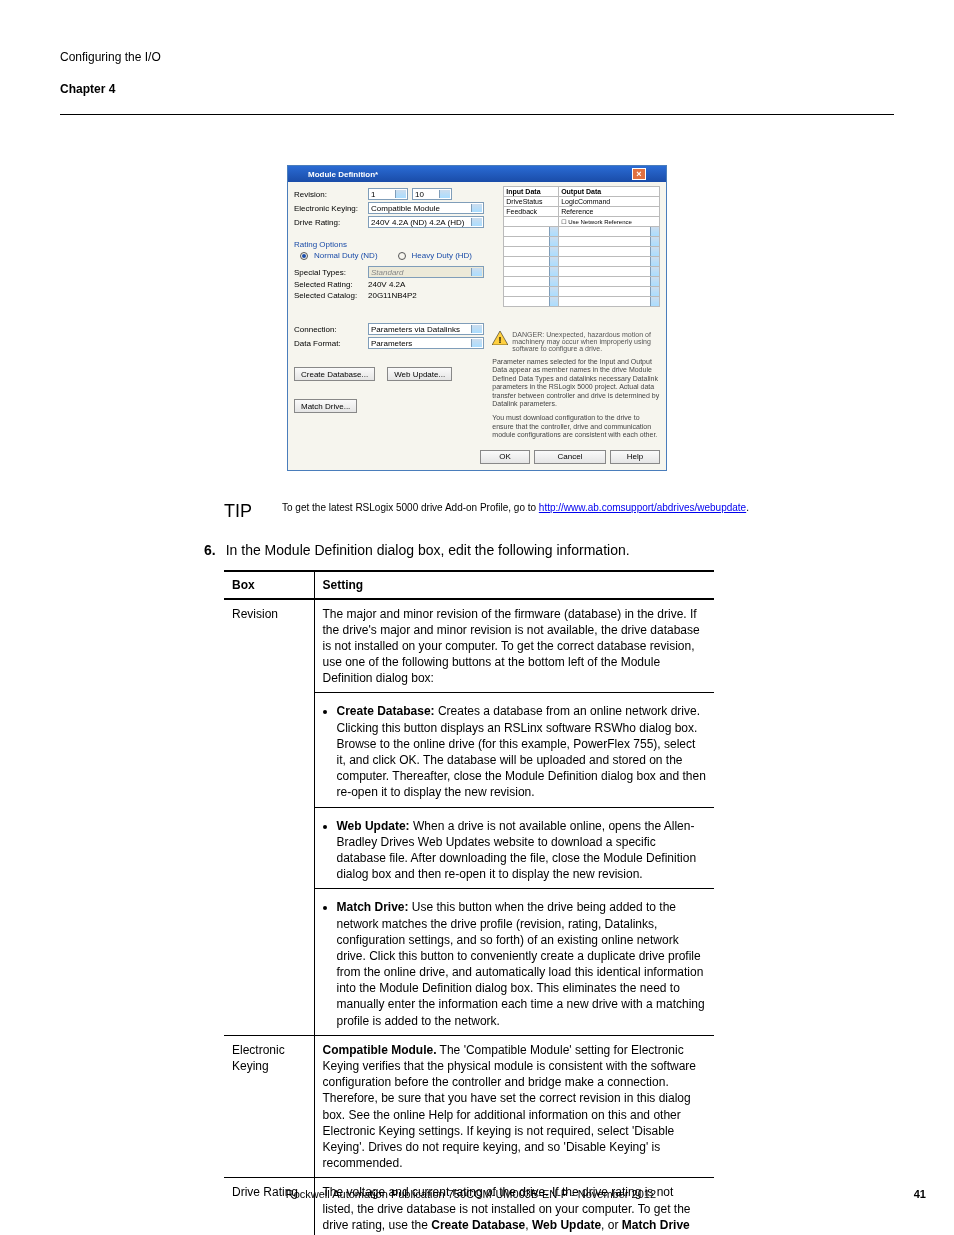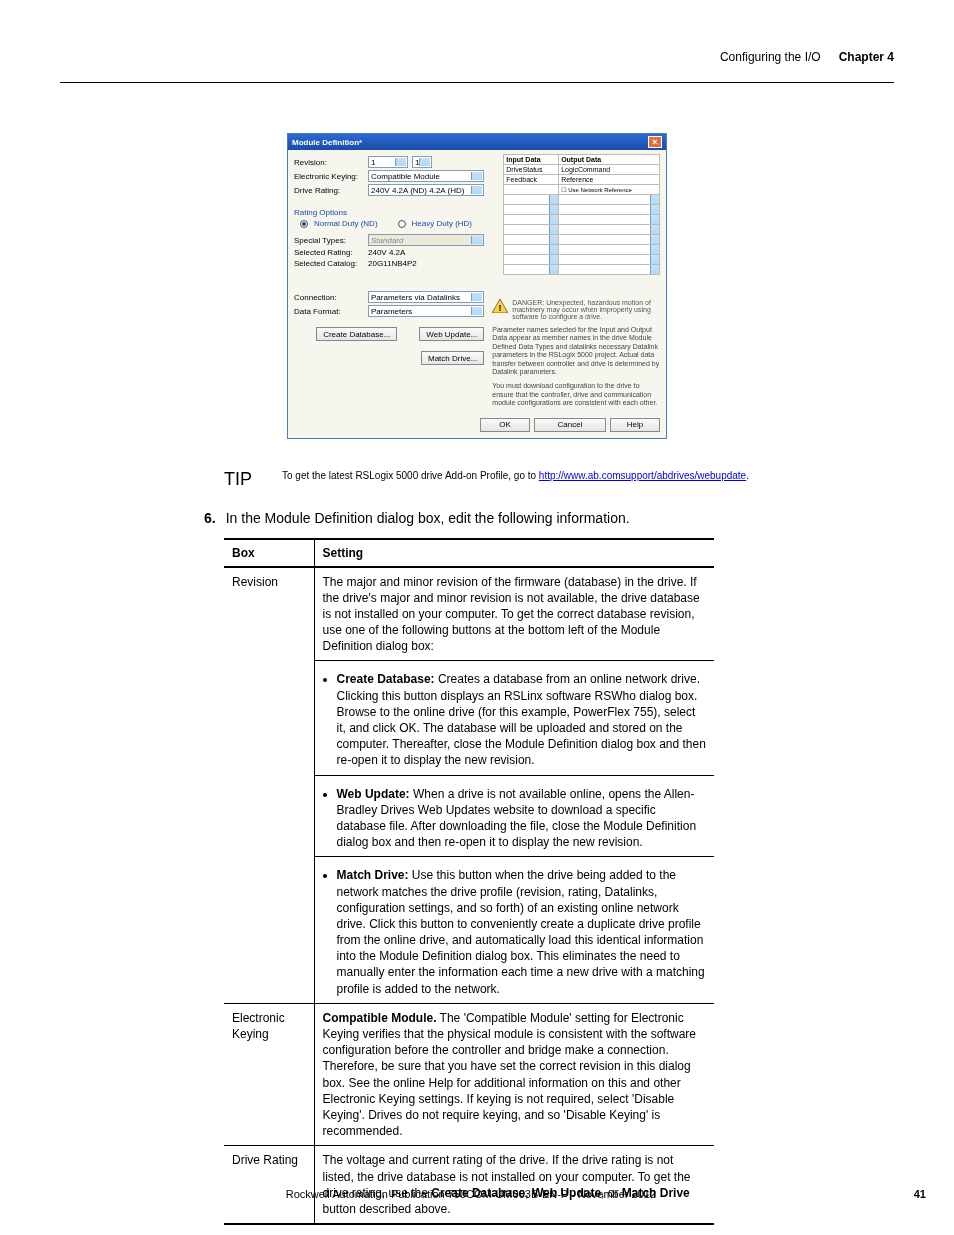--- a/index.html
+++ b/index.html
@@ -19,38 +19,39 @@
     border-top: 1px solid #000;
     margin-top: 18px;
   }
   .header-row {
     display: flex;
     justify-content: flex-end;
     align-items: baseline;
     gap: 18px;
     font-size: 12px;
     margin-bottom: 4px;
+    flex-direction: column;
   }
   .header-row .chapter-title { font-weight: normal; }
   .header-row .chapter-label { font-weight: bold; }
 
   .dialog-img {
     margin: 50px auto 30px auto;
     width: 380px;
   }
   .dlg {
     border: 1px solid #4a7dbb;
     font-family: Tahoma, Arial, sans-serif;
     font-size: 8px;
     background: #ece9d8;
   }
   .dlg-title {
     background: linear-gradient(#2a6bd4, #1a4ca8);
     color: #fff;
-    padding: 2px 4px;
+    padding: 2px 20px;
     display: flex;
     justify-content: space-between;
     align-items: center;
     font-weight: bold;
   }
   .dlg-close {
     width: 14px; height: 12px;
     background: #e07040;
     border: 1px solid #fff;
     color: #fff;
@@ -120,21 +121,21 @@
     font-size: 7px;
     color: #555;
   }
   .danger-ico {
     width: 16px; height: 14px;
     position: relative;
     flex-shrink: 0;
   }
   .danger-ico svg { width: 16px; height: 14px; }
   .info-para { font-size: 7px; color: #444; margin-top: 6px; line-height: 1.2; }
-  .dlg-btns { margin-top: 10px; display: flex; gap: 22px; justify-content: flex-end; }
+  .dlg-btns { margin-top: 18px; display: flex; gap: 12px; }
   .dlg-btn {
     border: 1px solid #888;
     background: linear-gradient(#fafafa,#e5e5e5);
     font-size: 8px;
     padding: 1px 6px;
     height: 14px;
     display: inline-flex;
     align-items: center;
   }
   .dlg-footer-btns {
@@ -221,21 +222,21 @@
       <div class="dlg-title">
         <span>Module Definition*</span>
         <span class="dlg-close">×</span>
       </div>
       <div class="dlg-body">
         <div class="dlg-grid">
           <div class="dlg-left">
             <div class="dlg-row">
               <span class="dlg-label">Revision:</span>
               <span class="dlg-select" style="width:40px">1</span>
-              <span class="dlg-select" style="width:20px">10</span>
+              <span class="dlg-select" style="width:40px">10</span>
             </div>
             <div class="dlg-row">
               <span class="dlg-label">Electronic Keying:</span>
               <span class="dlg-select" style="flex:1">Compatible Module</span>
             </div>
             <div class="dlg-row">
               <span class="dlg-label">Drive Rating:</span>
               <span class="dlg-select" style="flex:1">240V  4.2A (ND)  4.2A (HD)</span>
             </div>
             <div class="rating-opts">

